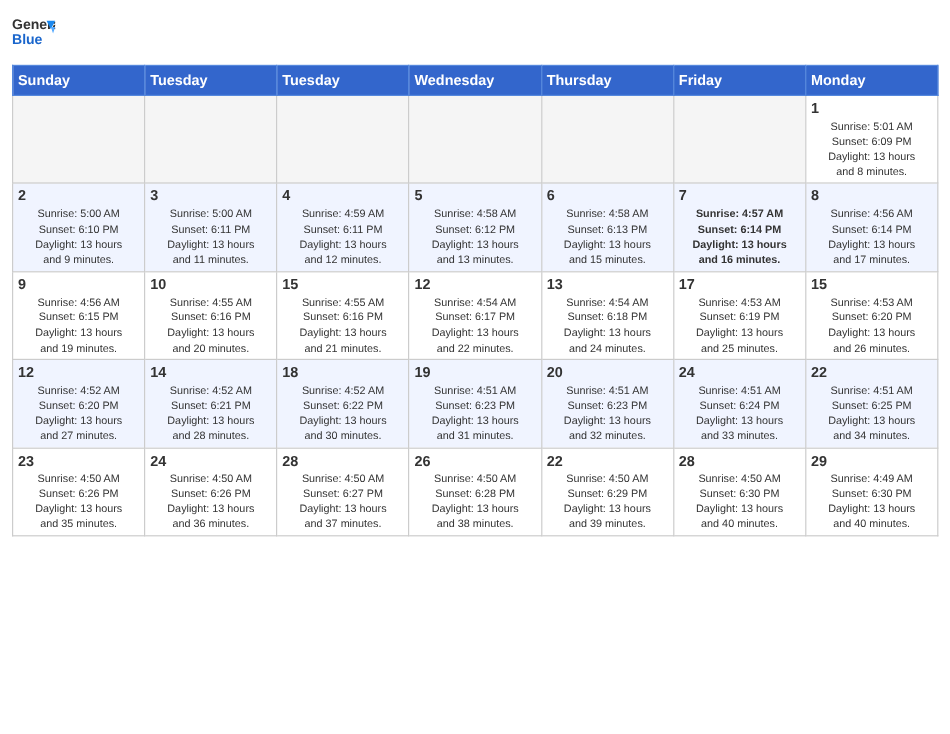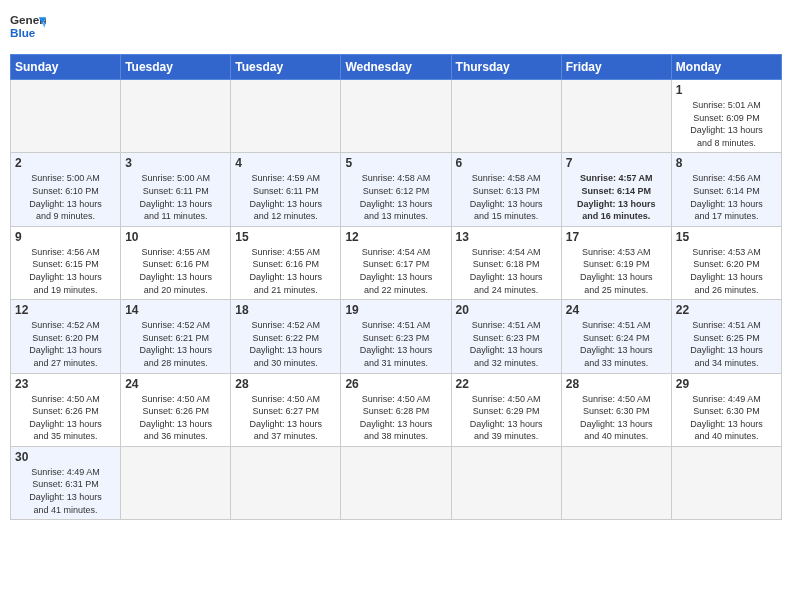--- a/index.html
+++ b/index.html
@@ -332,30 +332,15 @@
 and 40 minutes.</div>
           </td>
           <td>
             <span class="day-number">29</span>
             <div class="day-info" style="white-space: pre-line;">Sunrise: 4:49 AM
 Sunset: 6:30 PM
 Daylight: 13 hours
 and 40 minutes.</div>
           </td>
         </tr>
-        <tr>
-          <td class="alt-row">
-            <span class="day-number">30</span>
-            <div class="day-info" style="white-space: pre-line;">Sunrise: 4:49 AM
-Sunset: 6:31 PM
-Daylight: 13 hours
-and 41 minutes.</div>
-          </td>
-          <td class="empty"></td>
-          <td class="empty"></td>
-          <td class="empty"></td>
-          <td class="empty"></td>
-          <td class="empty"></td>
-          <td class="empty"></td>
-        </tr>
       </tbody>
   </table>
 </div>
 
 </body></html>

